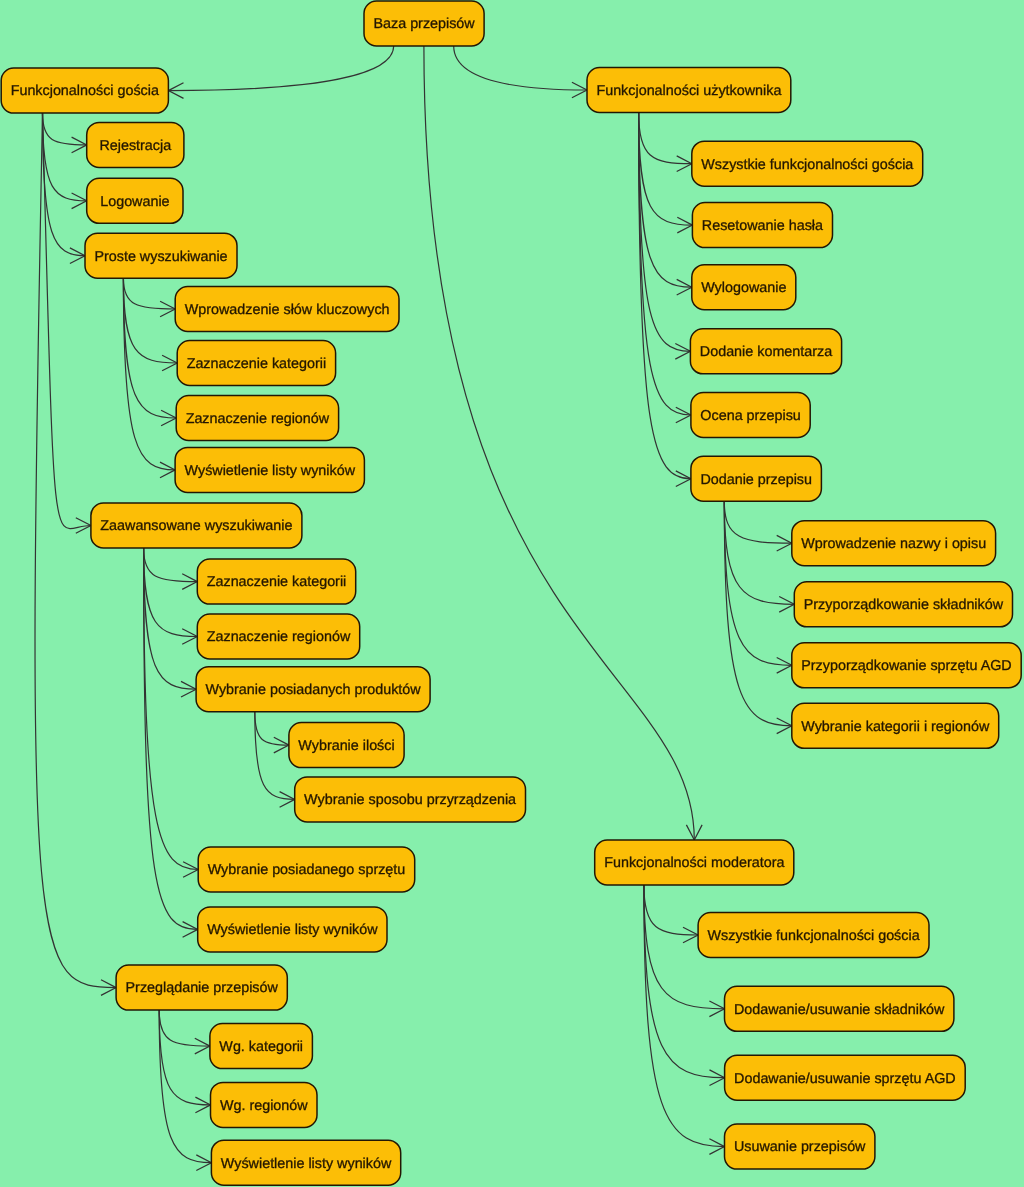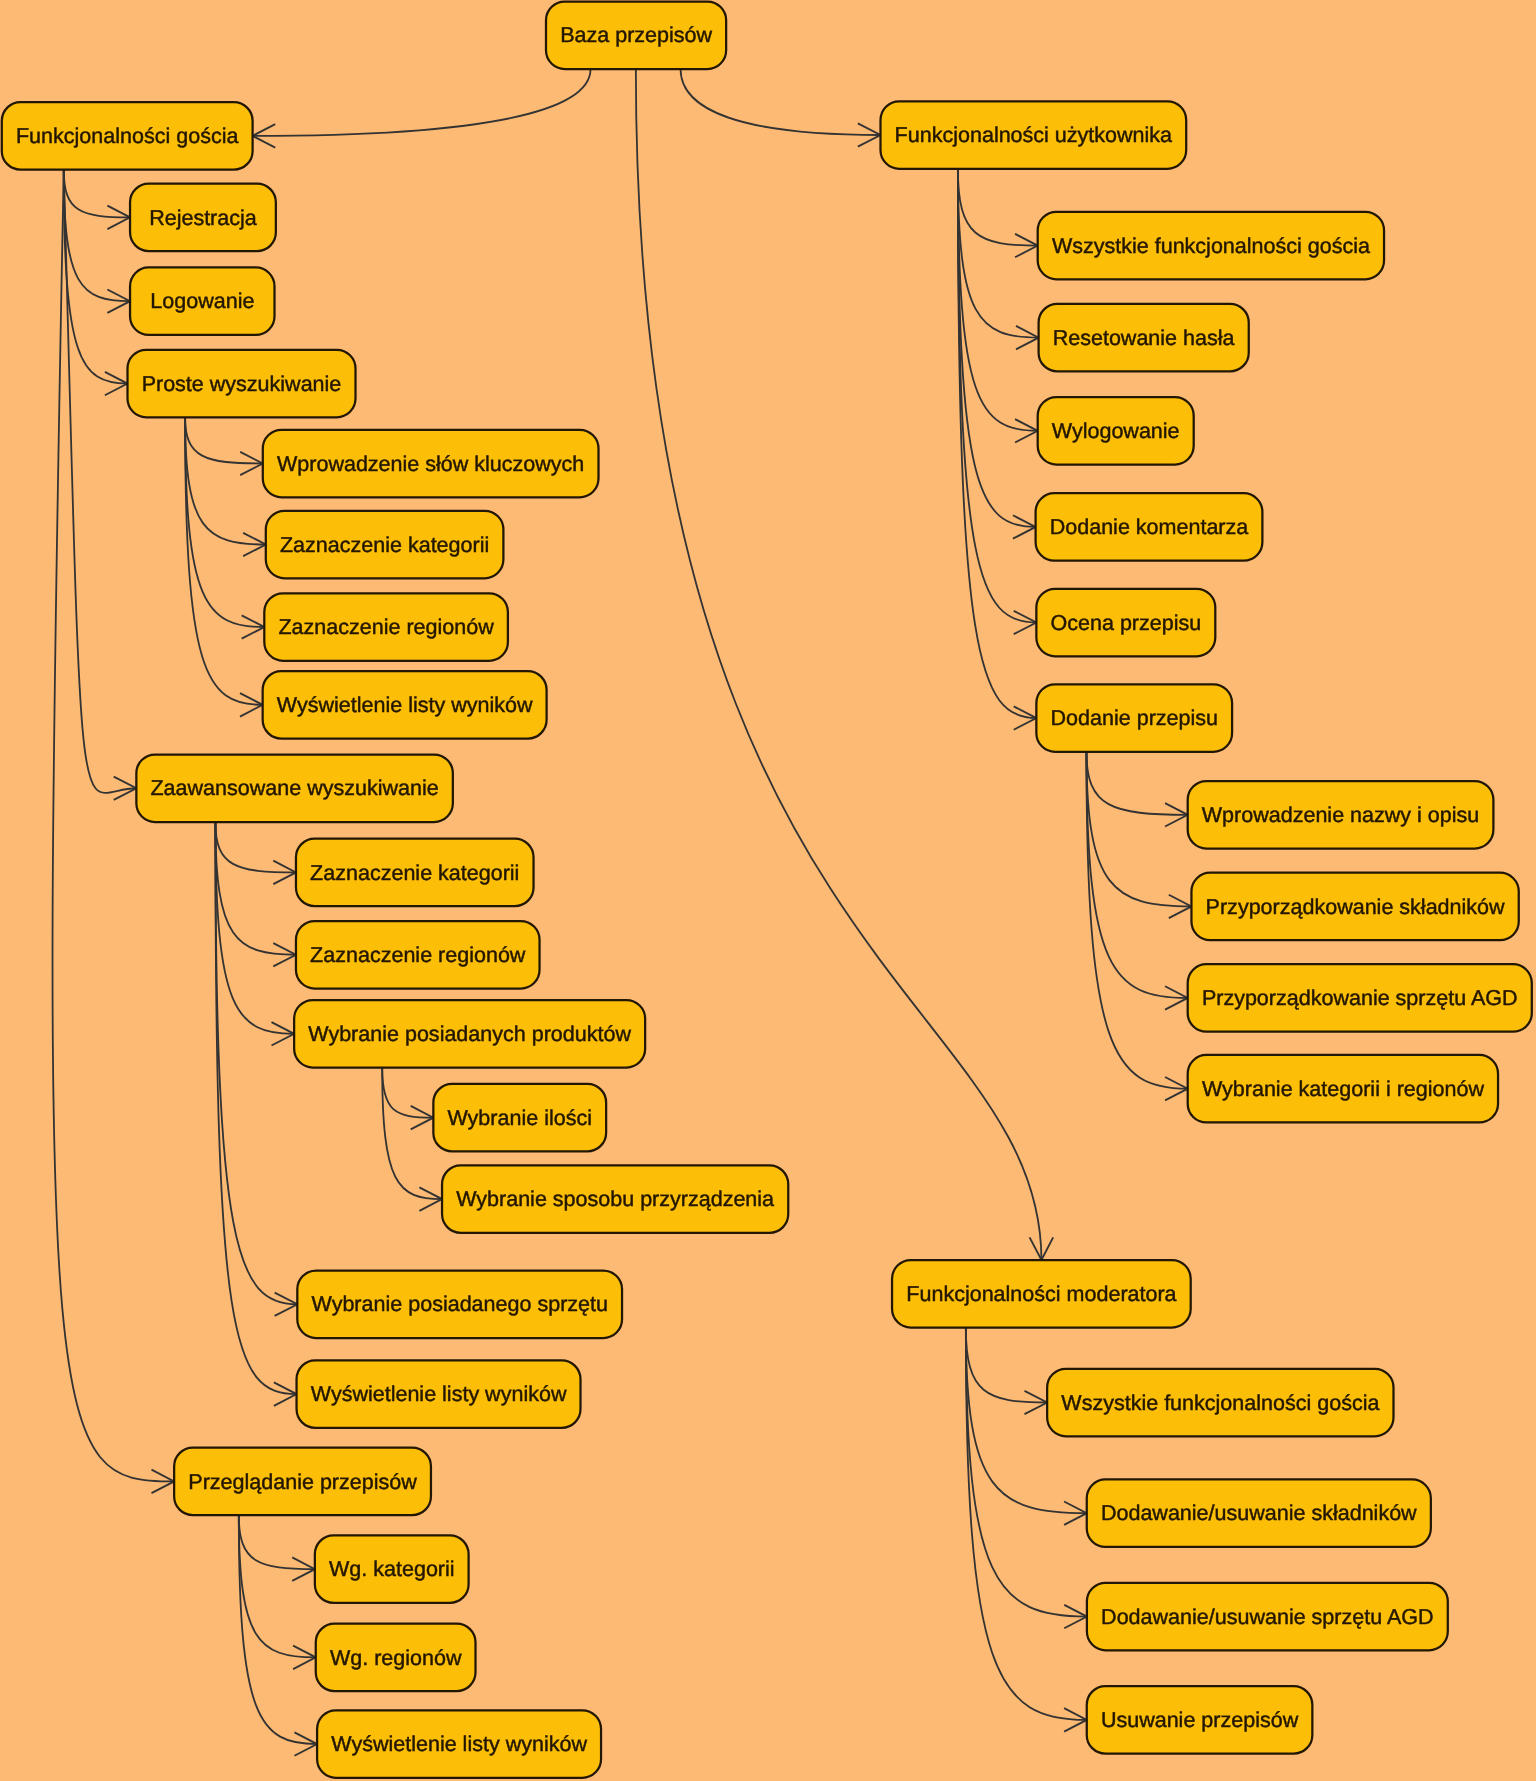--- a/index.html
+++ b/index.html
@@ -1,21 +1,21 @@
 <!DOCTYPE html>
 <html><head>
 <meta charset="utf-8">
 <title>Baza przepisow - mapa funkcjonalnosci</title>
 <style>
   html,body{margin:0;padding:0;background:#FFFFFF;}
   body{width:1024px;height:1187px;overflow:hidden;
        font-family:"Liberation Sans",sans-serif;
        -webkit-font-smoothing:antialiased;
        text-rendering:geometricPrecision;}
-  #canvas{position:relative;width:1024px;height:1187px;background:#fdba74;}
+  #canvas{position:relative;width:1024px;height:1187px;background:#86efac;}
   svg{display:block;}
   #node-layer{will-change:transform;}
   .node-rect{fill:#FCBE06;stroke:#221704;stroke-width:1.5;}
   .node-label{fill:#231601;font-family:"Liberation Sans",sans-serif;
               font-size:14.35px;text-anchor:middle;
               stroke:#231601;stroke-width:0.3;paint-order:stroke fill;
               text-rendering:geometricPrecision;}
   .edge-line{fill:none;stroke:#333333;stroke-width:1.2;}
   .edge-arrowhead{fill:none;stroke:#333333;stroke-width:1.25;stroke-linecap:butt;}
 </style>

